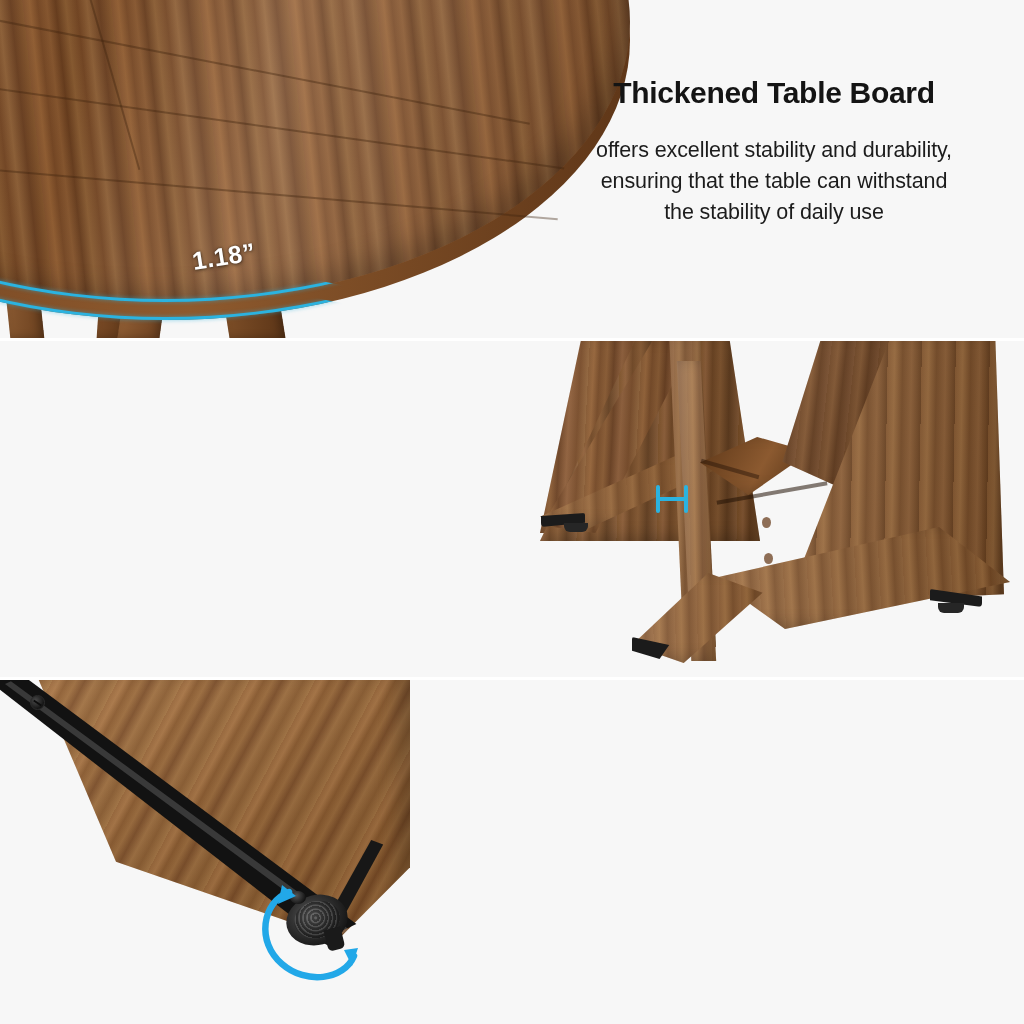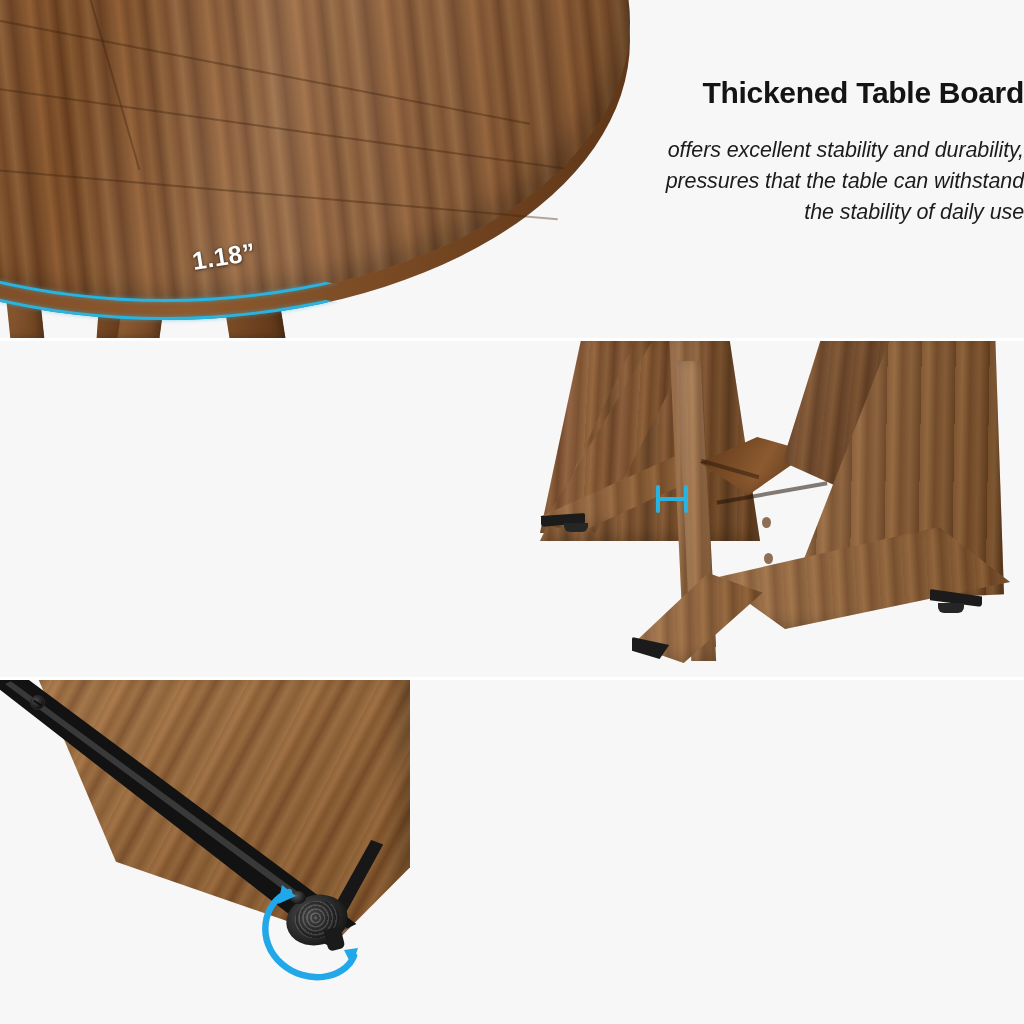--- a/index.html
+++ b/index.html
@@ -15,30 +15,30 @@
   .panel { position:absolute; left:0; width:1024px; overflow:hidden; background:#f7f7f7; }
   #panel-1 { top:0;    height:338px; }
   #panel-2 { top:341px; height:336px; }
   #panel-3 { top:680px; height:344px; }
 
   .divider { position:absolute; left:0; width:1024px; height:3px; background:#ffffff; z-index:60; }
   #divider-1 { top:338px; }
   #divider-2 { top:677px; }
 
   
-  .textblock { position:absolute; z-index:30; text-align:right; }
+  .textblock { position:absolute; z-index:30; text-align:center; }
   .feature-title {
     font-size:30px; font-weight:bold; color:#141414;
     letter-spacing:-0.3px; line-height:1.1; white-space:nowrap;
   }
   .feature-desc {
     font-size:21.5px; font-weight:400; color:#1c1c1c;
     line-height:1.45; letter-spacing:-0.1px;
   }
-  .feature-desc span { display:block; white-space:nowrap;font-style:italic; }
+  .feature-desc span { display:block; white-space:nowrap; }
 
   .watermark {
     position:absolute; z-index:10;
     font-size:250px; font-weight:bold; color:#ebebeb;
     letter-spacing:-6px; line-height:1; user-select:none;
   }
 
   
   #tb-1 { top:76px; left:524px; width:500px; }
   #wm-1 { top:54px; left:700px; }
@@ -190,21 +190,21 @@
       <div class="cyan-arc" id="arc-bot"></div>
 
       <div class="dim-label" id="dim-118">1.18”</div>
     </div>
 
 
     <div class="textblock" id="tb-1">
       <div class="feature-title">Thickened Table Board</div>
       <div class="feature-desc">
         <span>offers excellent stability and durability,</span>
-        <span>pressures that the table can withstand</span>
+        <span>ensuring that the table can withstand</span>
         <span>the stability of daily use</span>
       </div>
     </div>
   </div>
 
   <div class="divider" id="divider-1"></div>
 
   <div class="panel" id="panel-2">
 
     <div id="p2-scene">

